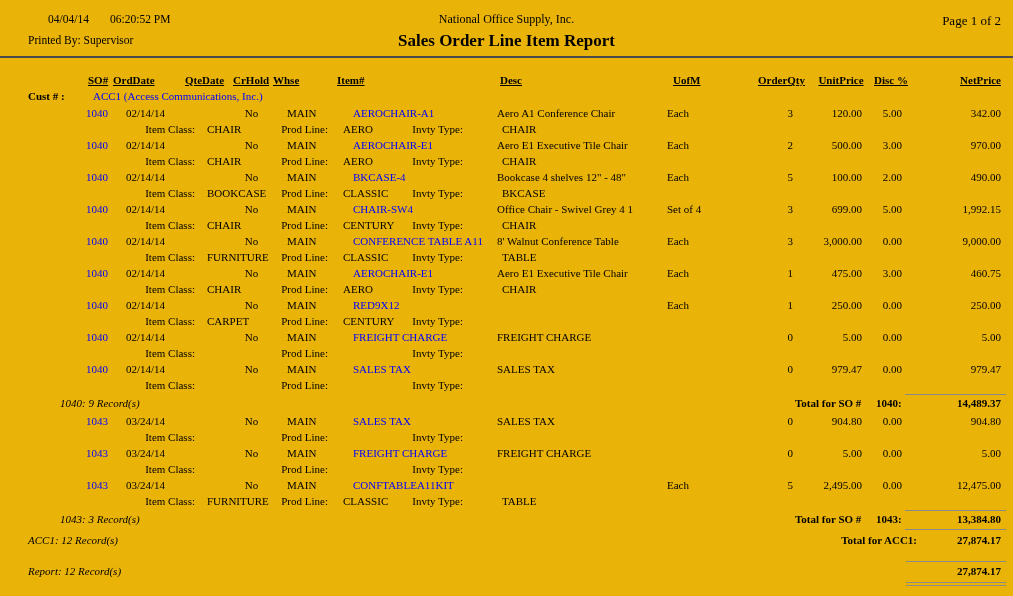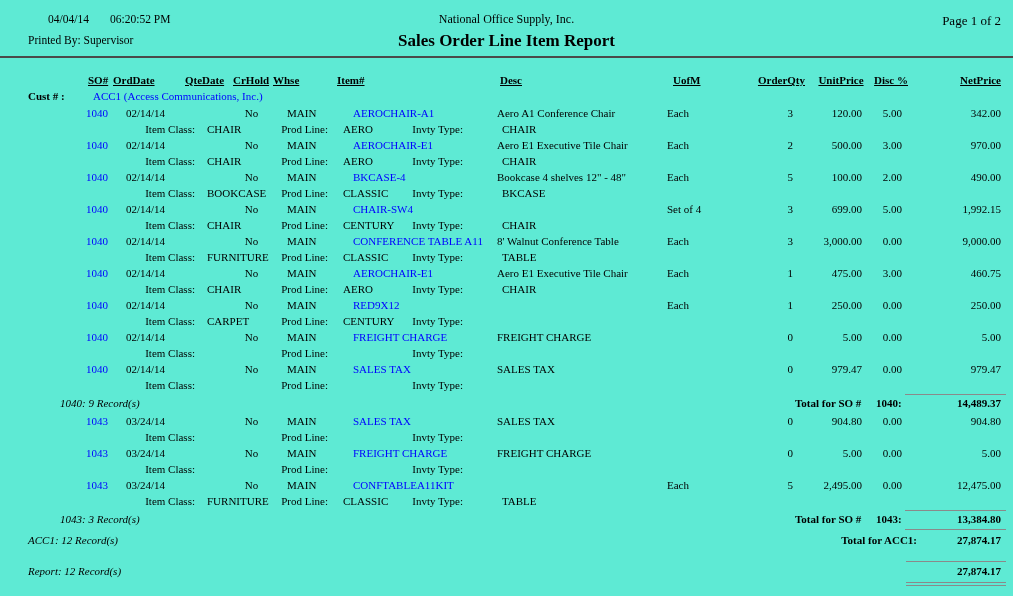--- a/index.html
+++ b/index.html
@@ -1,18 +1,18 @@
 <!DOCTYPE html>
 <html><head>
 <meta charset="utf-8">
 <style>
   * { margin:0; padding:0; box-sizing:border-box; }
   html,body { background:#fff; }
   body { font-family:"Liberation Serif", serif; color:#000; }
-  .page { position:relative; width:1013px; height:596px; background:#5eead4; overflow:hidden; }
+  .page { position:relative; width:1013px; height:596px; background:#eab308; overflow:hidden; }
 
   
   .hdr { position:relative; height:58px; border-bottom:2px solid #4a4a4a; }
   .hdr-date   { position:absolute; left:48px;  top:13px; font-size:11.5px; }
   .hdr-time   { position:absolute; left:110px; top:13px; font-size:11.5px; }
   .hdr-company{ position:absolute; left:0; right:0; top:12px; text-align:center; font-size:12px; font-weight:normal; }
   .hdr-page   { position:absolute; right:12px; top:13px; font-size:13px; }
   .hdr-printed{ position:absolute; left:28px;  top:34px; font-size:11.5px; }
   .hdr-title  { position:absolute; left:0; right:0; top:31px; text-align:center; font-size:17px; font-weight:bold; }
 
@@ -193,20 +193,21 @@
   </div>
 
   <div class="item-block">
     <div class="r main">
       <span class="c-so link">1040</span>
       <span class="c-ord">02/14/14</span>
       <span class="c-qte"></span>
       <span class="c-cr">No</span>
       <span class="c-whse">MAIN</span>
       <span class="c-item link">CHAIR-SW4</span>
+      <span class="c-desc">Office Chair - Swivel Grey 4 1</span>
       <span class="c-uofm">Set of 4</span>
       <span class="c-qty">3</span>
       <span class="c-up">699.00</span>
       <span class="c-disc">5.00</span>
       <span class="c-np">1,992.15</span>
     </div>
     <div class="r sub">
       <span class="s-classl">Item Class:</span>
       <span class="s-classv">CHAIR</span>
       <span class="s-prodl">Prod Line:</span>

